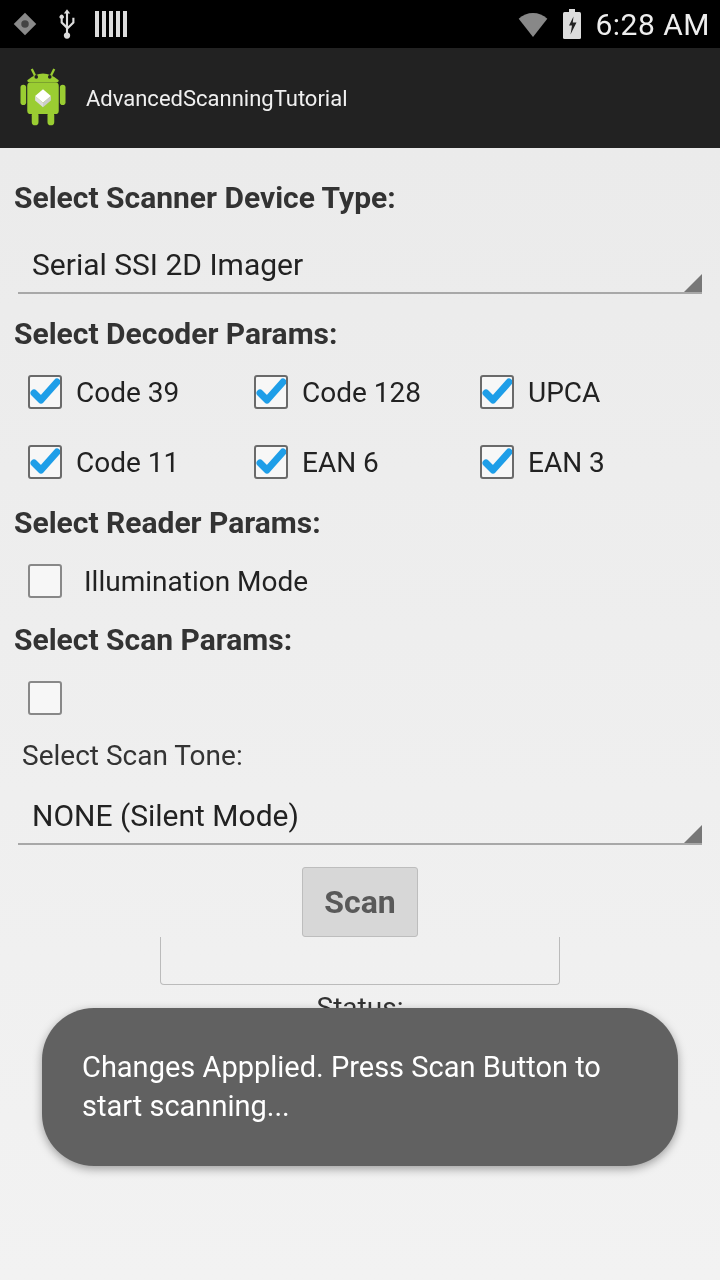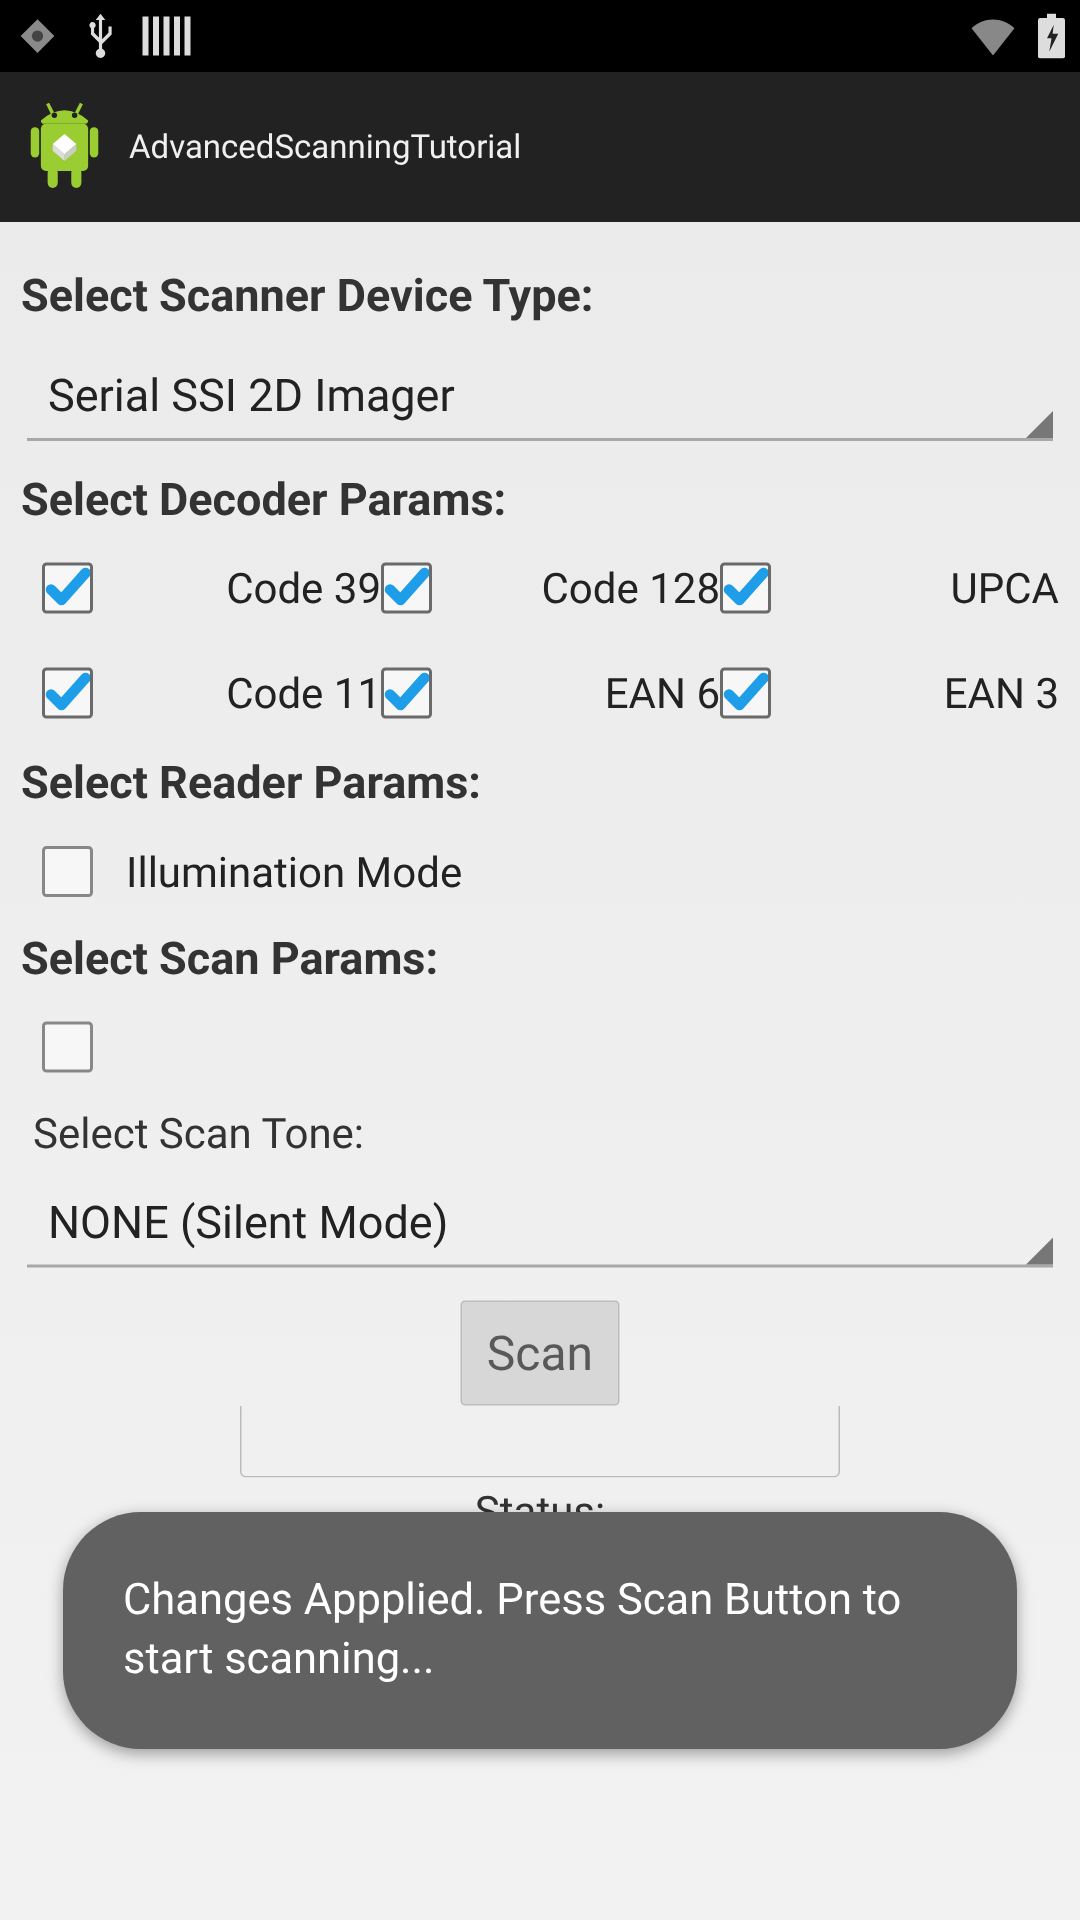--- a/index.html
+++ b/index.html
@@ -10,28 +10,28 @@
   .clock { font-size: 30px; color: #eee; letter-spacing: 0.5px; }
   .actionbar { background: #222; height: 100px; display: flex; align-items: center; padding: 0 16px; gap: 16px; color: #fff; }
   .app-title { font-size: 22px; font-weight: 400; color: #f0f0f0; }
   .content { background: linear-gradient(#ebebeb, #f2f2f2); padding: 18px 14px 0 14px; position: relative; height: calc(1280px - 48px - 100px); overflow: hidden; }
   .section-label { font-size: 30px; font-weight: 700; color: #333; margin: 14px 0 24px 0; }
   .sub-label { font-size: 28px; font-weight: 400; color: #333; margin: 10px 0 18px 8px; }
   .spinner { position: relative; padding: 8px 14px 10px 14px; border-bottom: 2px solid #a8a8a8; margin: 0 4px 22px 4px; }
   .spinner .value { font-size: 30px; color: #222; }
   .spinner .tri { position: absolute; right: 0; bottom: 0; width: 0; height: 0; border-style: solid; border-width: 0 0 18px 18px; border-color: transparent transparent #777 transparent; }
   .check-grid { display: grid; grid-template-columns: 1fr 1fr 1fr; row-gap: 36px; margin: 0 0 26px 14px; }
-  .check-row { display: flex; align-items: center; gap: 14px; justify-content: space-between; }
+  .check-row { display: flex; align-items: center; gap: 14px; }
   .cbox { width: 34px; height: 34px; border: 2px solid #888; border-radius: 3px; background: #f7f7f7; display: flex; align-items: center; justify-content: center; }
   .cbox.checked { border-color: #6a6a6a; }
   .cbox.checked svg polyline { stroke: #1e9ee8; stroke-width: 7; fill: none; stroke-linecap: round; stroke-linejoin: round; }
   .check-label { font-size: 28px; color: #222; }
   .single-check { display: flex; align-items: center; gap: 22px; margin: 0 0 24px 14px; }
   .scan-btn-wrap { display: flex; justify-content: center; margin-top: 12px; }
-  .scan-btn { width: 106px; height: 70px; background: #d7d7d7; border: 1px solid #bdbdbd; border-radius: 3px; display: flex; align-items: center; justify-content: center; font-size: 32px; color: #595959; }
+  .scan-btn { width: 116px; height: 70px; background: #d7d7d7; border: 1px solid #bdbdbd; border-radius: 3px; display: flex; align-items: center; justify-content: center; font-size: 32px; color: #595959; font-weight: bold; }
   .hidden-panel { width: 400px; height: 48px; margin: 0 auto; border: 1px solid #bbb; border-top: none; border-radius: 0 0 4px 4px; }
   .status-block { text-align: center; margin-top: 6px; }
   .status-block .l1 { font-size: 28px; color: #333; }
   .status-block .l2 { font-size: 28px; color: #333; margin-top: 2px; }
   .toast { position: absolute; left: 42px; right: 42px; top: 860px; background: #616161; color: #fff; border-radius: 52px; padding: 40px 40px; font-size: 29px; line-height: 1.35; box-shadow: 0 3px 10px rgba(0,0,0,0.35); }
 </style>
 </head>
 <body>
 
 <div class="statusbar">
@@ -63,20 +63,21 @@
           <path d="M12 20 L1 6 C7 0 17 0 23 6 Z" fill="#888"></path>
         </svg>
     </span>
     <span class="sb-icon">
       <svg width="18" height="30" viewBox="0 0 12 20">
           <rect x="0" y="2" width="12" height="18" rx="1" fill="#ddd"></rect>
           <rect x="4" y="0" width="4" height="2" fill="#ddd"></rect>
           <polygon points="7,5 4,11 6,11 5,17 9,9 6.5,9" fill="#222"></polygon>
         </svg>
     </span>
+    <span class="clock">6:28 AM</span>
   </div>
 </div>
 
 <div class="actionbar">
   <span>
     <svg width="54" height="64" viewBox="0 0 48 56">
       <path d="M10 14 Q24 2 38 14 L38 14 Q38 16 36 16 L12 16 Q10 16 10 14 Z" fill="#9acd32"></path>
       <rect x="10" y="16" width="28" height="28" rx="3" fill="#9acd32"></rect>
       <rect x="4" y="18" width="5" height="18" rx="2.5" fill="#9acd32"></rect>
       <rect x="39" y="18" width="5" height="18" rx="2.5" fill="#9acd32"></rect>

